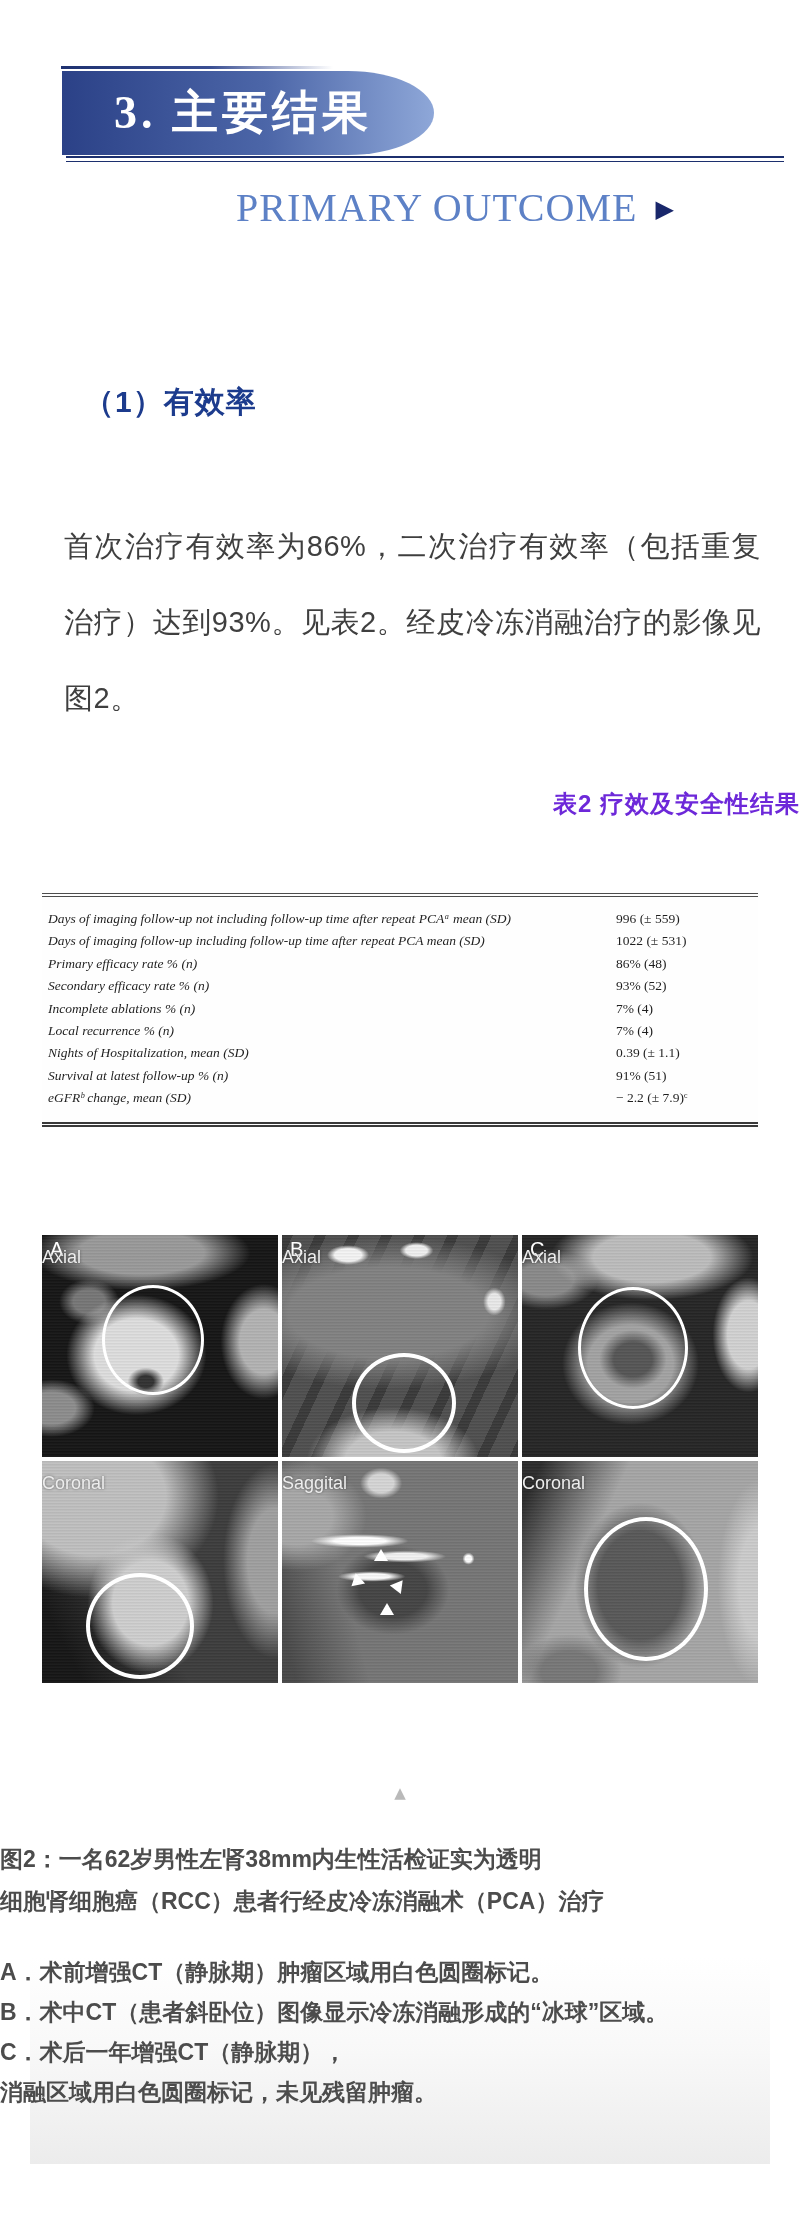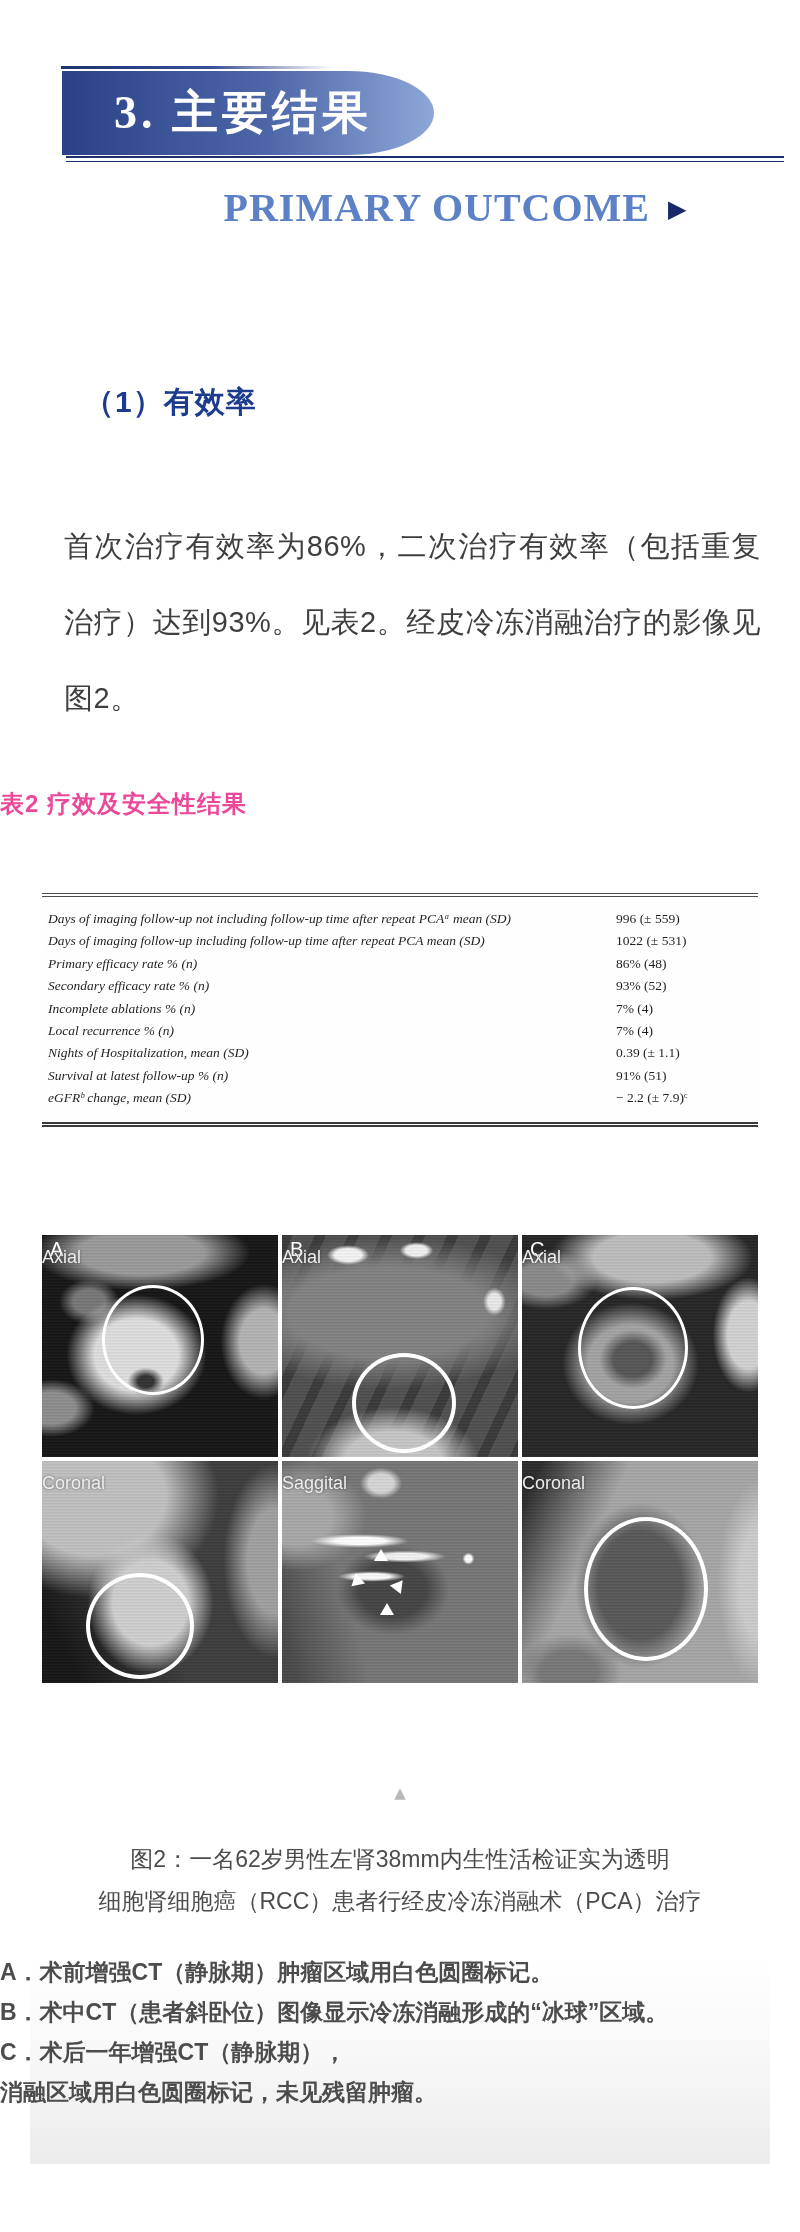--- a/index.html
+++ b/index.html
@@ -12,30 +12,30 @@
   .top-accent{position:absolute;left:61px;top:66px;width:272px;height:3px;
     background:linear-gradient(90deg,#1e3170 0%,#3a4f93 55%,rgba(58,79,147,0) 100%);}
   .banner{position:absolute;left:62px;top:71px;width:372px;height:84px;
     background:linear-gradient(90deg,#2b4187 0%,#4c66a8 55%,#8ea7d8 100%);
     border-radius:0 90px 90px 0 / 0 44px 44px 0;}
   .banner-title{position:absolute;left:52px;top:0;line-height:84px;color:#ffffff;
     font-family:"Liberation Serif","DejaVu Serif",serif;font-weight:bold;font-size:46px;letter-spacing:4px;white-space:nowrap;}
   .divider{position:absolute;left:66px;top:156px;width:718px;height:3px;
     border-top:2px solid #1c2f6e;border-bottom:1px solid #1c2f6e;}
   .outcome{position:absolute;left:150px;top:184px;width:610px;text-align:center;white-space:nowrap;
-    font-family:"Liberation Serif","DejaVu Serif",serif;font-weight:bold;font-size:40px;
+    font-family:"Liberation Serif","DejaVu Serif",serif;font-weight:normal;font-size:40px;
     color:#5d81c6;letter-spacing:1px;}
   .outcome .arrow{display:inline-block;font-family:"DejaVu Sans",sans-serif;font-size:24px;color:#19276b;
     margin-left:18px;transform:translateY(-4px);letter-spacing:0;}
   
   .subheading{position:absolute;left:84px;top:382px;font-size:30px;font-weight:bold;color:#1c3b8d;letter-spacing:1px;}
   .paragraph{position:absolute;left:64px;top:508px;width:697px;font-size:29px;line-height:76px;
     color:#3f3f3f;letter-spacing:0.5px;text-align:justify;}
-  .table-caption{position:absolute;left:0;top:788px;width:800px;text-align:left;
-    font-size:24px;font-weight:bold;color:#ec4899;letter-spacing:1px;}
+  .table-caption{position:absolute;left:0;top:788px;width:800px;text-align:right;
+    font-size:24px;font-weight:bold;color:#6d28d9;letter-spacing:1px;}
   
   .jtable{position:absolute;left:42px;top:893px;width:716px;background:#fefefe;
     border-top:4px double #4d4d4d;border-bottom:5px double #3a3a3a;
     padding:11px 6px 12px 6px;box-sizing:border-box;
     font-family:"Liberation Serif","DejaVu Serif",serif;font-size:13.5px;color:#1f1f1f;}
   .jrow{display:flex;line-height:22.4px;}
   .jrow .lbl{width:562px;flex:none;font-style:italic;}
   .jrow .val{flex:1;margin-left:6px;}
   
   .ct-grid{position:absolute;left:42px;top:1235px;width:716px;height:448px;
@@ -95,22 +95,22 @@
   .p6{background:
     radial-gradient(88px 112px at 50% 56%,#595959 48%,rgba(89,89,89,0) 74%),
     radial-gradient(60px 140px at 102% 55%,#cccccc 40%,rgba(204,204,204,0) 75%),
     linear-gradient(115deg,#2c2c2c 6%,rgba(44,44,44,0) 32%),
     radial-gradient(70px 50px at 20% 95%,#787878 40%,rgba(120,120,120,0) 75%),
     #a6a6a6;}
   .p6 .roi{left:62px;top:56px;width:116px;height:136px;border-width:4px;}
   
   .fold{position:absolute;left:0;top:1784px;width:800px;text-align:center;
     font-family:"DejaVu Sans",sans-serif;font-size:15px;color:#b9b9b9;}
-  .fig-cap{position:absolute;left:0;top:1838px;width:800px;text-align:center;z-index:2;
-    font-size:23px;font-weight:normal;color:#4c4c4c;line-height:42px;}
+  .fig-cap{position:absolute;left:0;top:1838px;width:800px;z-index:2;
+    font-size:23px;font-weight:bold;color:#4c4c4c;line-height:42px;}
   .fig-subcap{position:absolute;left:0;top:1952px;width:800px;z-index:2;
     font-size:23px;font-weight:bold;color:#4c4c4c;line-height:40px;}
   .bottom-fade{position:absolute;left:30px;top:1956px;width:740px;height:208px;z-index:1;
     background:linear-gradient(180deg,rgba(236,236,236,0) 0%,rgba(236,236,236,0.35) 45%,#ececec 100%);}
 </style>
 </head>
 <body>
 
 <div class="page">
 

